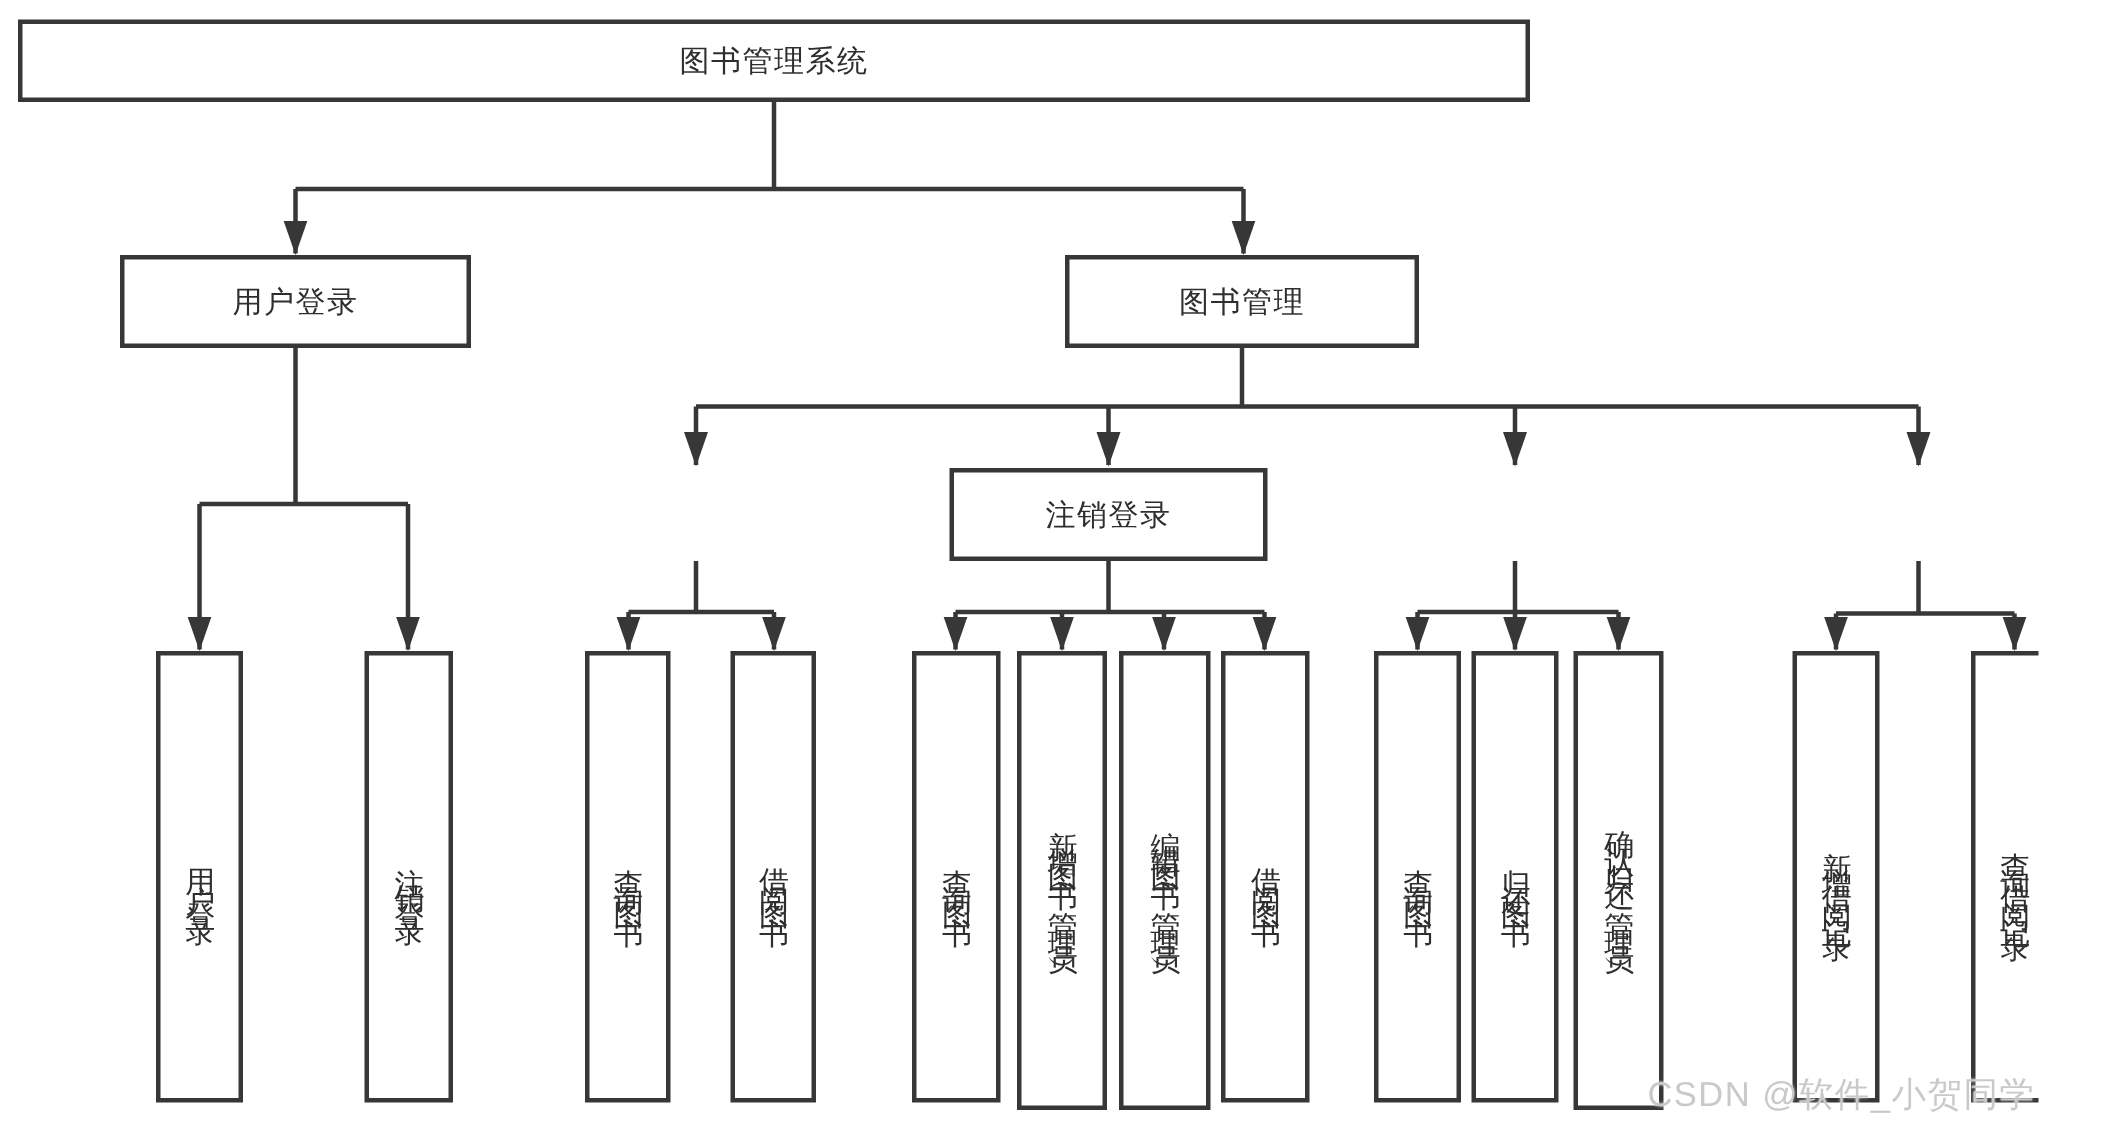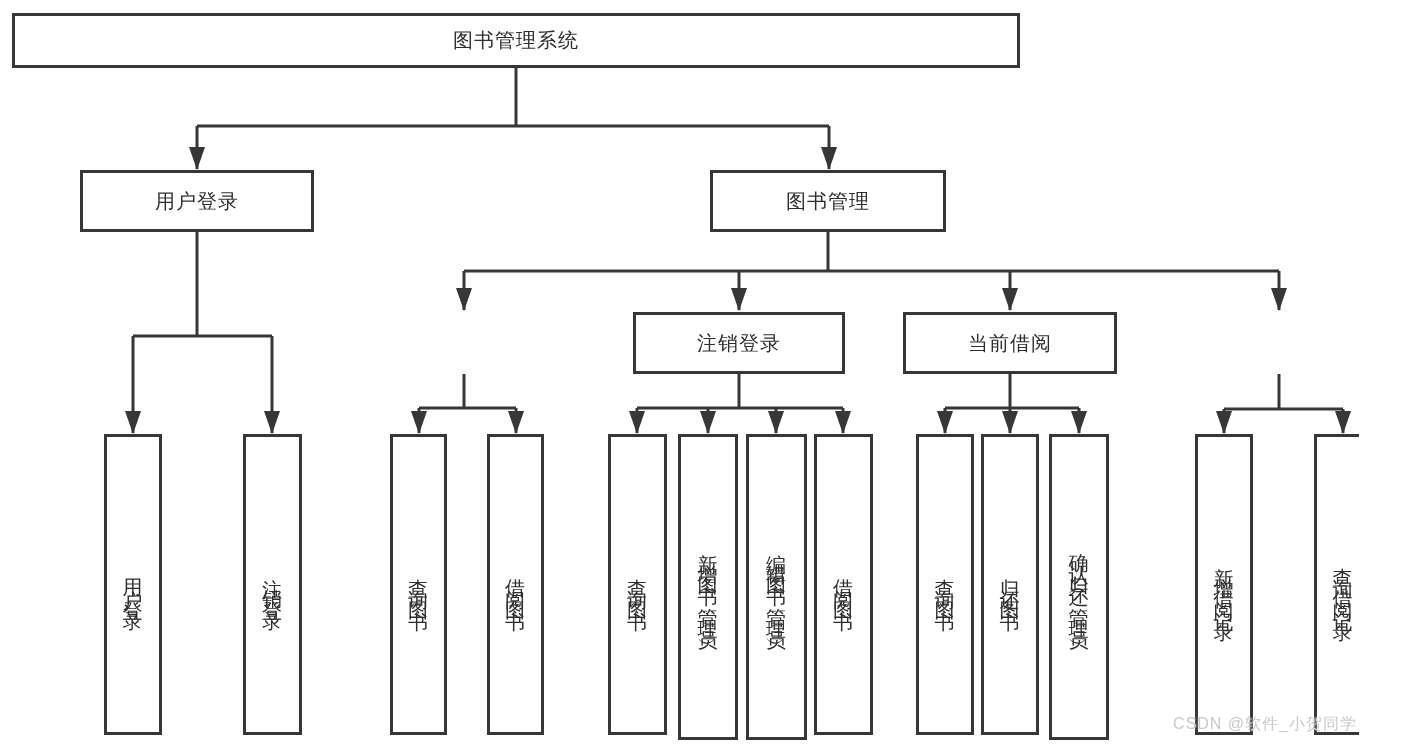--- a/index.html
+++ b/index.html
@@ -33,21 +33,21 @@
   .node.vert span {
     writing-mode: vertical-rl;
     text-orientation: mixed;
     letter-spacing: 11px;
     line-height: 1;
   }
   .watermark {
     position: absolute;
     right: 2px;
     top: 714px;
-    font-size: 16px;
+    font-size: 23px;
     color: #c9c9c9;
     text-shadow: 0 0 2px #ffffff;
     z-index: 5;
     letter-spacing: 1px;
     white-space: nowrap;
     text-align: center;
   }
 </style>
 </head>
 <body>
@@ -111,23 +111,20 @@
   <div class="node" style="left:80px;top:170px;width:234px;height:62px">
     <span>用户登录</span>
   </div>
   <div class="node" style="left:710px;top:170px;width:236px;height:62px">
     <span>图书管理</span>
   </div>
 
   <div class="node" style="left:633px;top:312px;width:212px;height:62px">
     <span>注销登录</span>
   </div>
-  <div class="node" style="left:903px;top:312px;width:214px;height:62px">
-    <span>当前借阅</span>
-  </div>
 
   <div class="node vert" style="left:104px;top:434px;width:58px;height:301px">
     <span>用户登录</span>
   </div>
   <div class="node vert" style="left:243px;top:434px;width:59px;height:301px">
     <span>注销登录</span>
   </div>
 
   <div class="node vert" style="left:390px;top:434px;width:57px;height:301px">
     <span>查询图书</span>

